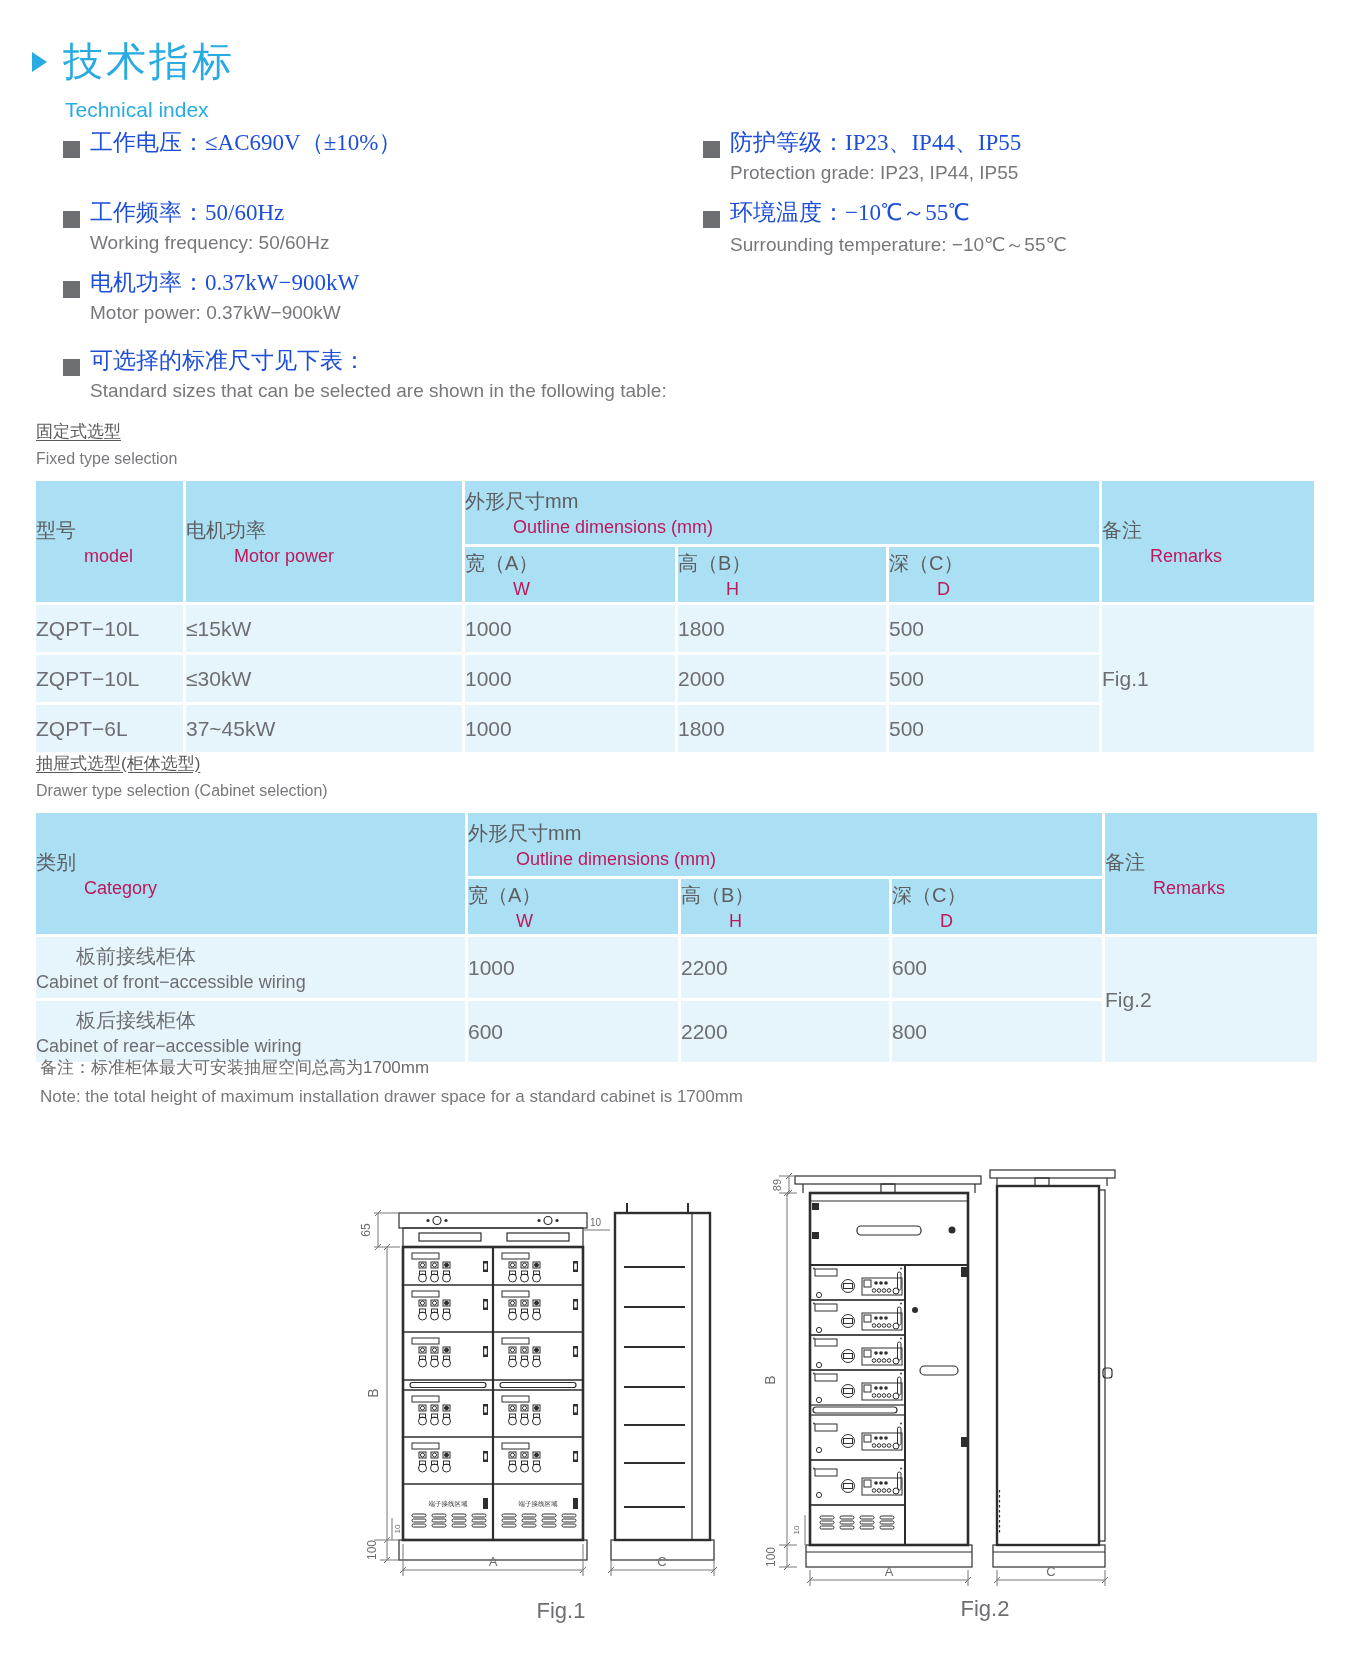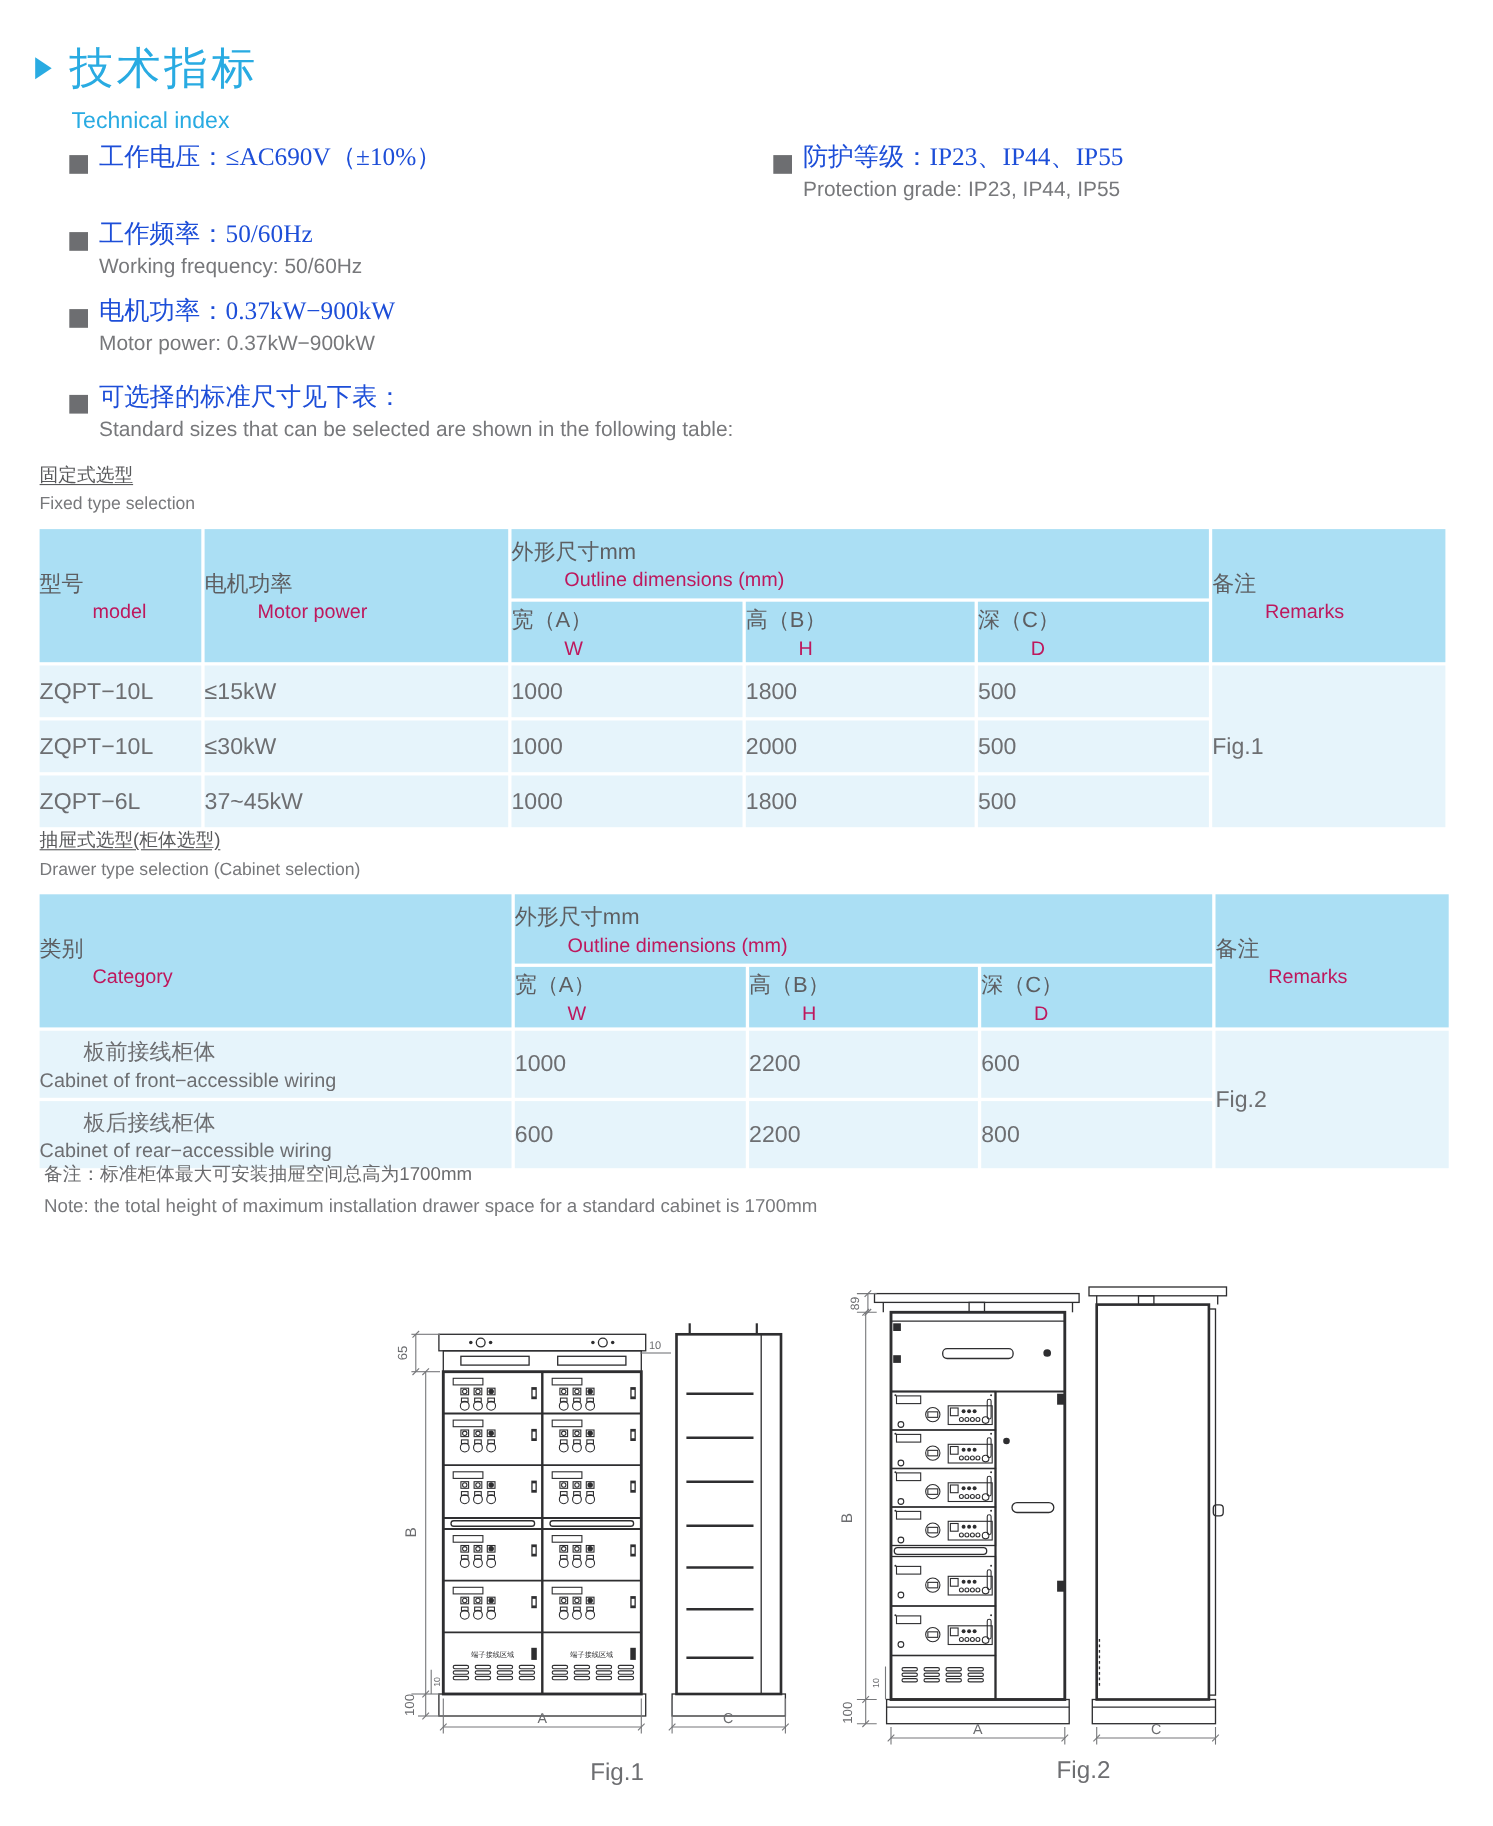--- a/index.html
+++ b/index.html
@@ -1,20 +1,21 @@
 <!DOCTYPE html>
 <html><head>
 <meta charset="utf-8">
 <style>
   * { margin:0; padding:0; box-sizing:border-box; }
   html,body { background:#ffffff; }
   .page {
     position:relative; width:1357px; height:1660px; background:#fff;
     font-family:"Liberation Sans","DejaVu Sans",sans-serif; overflow:hidden;
     color:#5a5b5e;
+    border-radius:27px;
   }
   
   .header { position:absolute; left:32px; top:34px; }
   .title-row { display:flex; align-items:center; gap:16px; }
   .arrow-icon { width:0; height:0; border-left:15px solid #29abe2;
     border-top:10px solid transparent; border-bottom:10px solid transparent; }
   .page-title { font-size:40px; font-weight:400; color:#29abe2; letter-spacing:3px; }
   .page-subtitle { font-size:21px; color:#29abe2; margin:9px 0 0 33px; }
   
   .specs { position:absolute; left:63px; top:124px; width:1260px; }
@@ -98,20 +99,27 @@
         <div class="en-line">Standard sizes that can be selected are shown in the following table:</div>
       </div>
     </div>
     <div class="spec-col right">
       <div class="spec-item">
         <div class="cn-line">
             <span class="bullet"></span>
             <span>防护等级：IP23、IP44、IP55</span>
           </div>
         <div class="en-line">Protection grade: IP23, IP44, IP55</div>
+      </div>
+      <div class="spec-item">
+        <div class="cn-line">
+            <span class="bullet"></span>
+            <span>环境温度：−10℃～55℃</span>
+          </div>
+        <div class="en-line">Surrounding temperature: −10℃～55℃</div>
       </div>
     </div>
   </div>
 
   <div class="section-label" id="section-fixed">
     <div class="cn">固定式选型</div>
     <div class="en">Fixed type selection</div>
   </div>
 
   <table class="spec-table" id="table-fixed">

